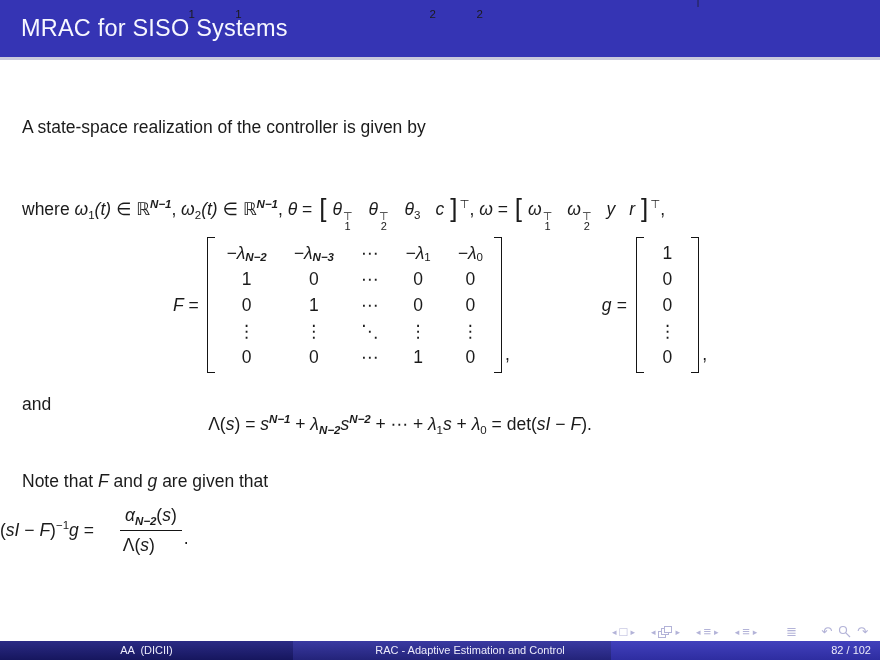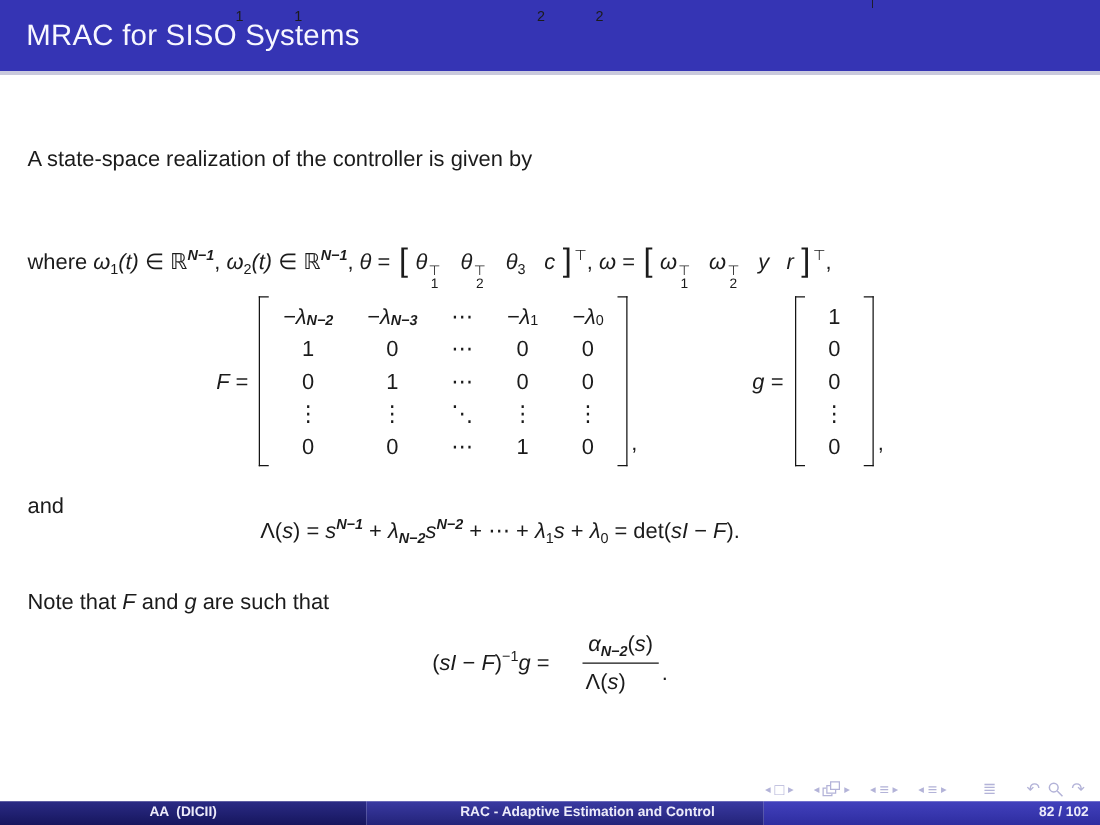--- a/index.html
+++ b/index.html
@@ -37,41 +37,41 @@
   .brk.l{border-left:1.6px solid #151515;border-top:1.6px solid #151515;border-bottom:1.6px solid #151515;margin-right:9px;}
   .brk.r{border-right:1.6px solid #151515;border-top:1.6px solid #151515;border-bottom:1.6px solid #151515;margin-left:9px;}
   .mgrid{display:grid;grid-template-columns:repeat(5,auto);column-gap:27px;padding:3px 2px;}
   .ggrid{display:grid;grid-template-columns:auto;padding:3px 6px;}
   .cell{height:26px;display:flex;align-items:center;justify-content:center;line-height:26px;}
   .cell .sb{top:4px;}
   .mcomma{align-self:flex-end;margin:0 0 8px 3px;}
   .matgap{width:92px;}
 
   
-  .fraceq{position:absolute;top:505px;left:0;width:880px;display:flex;justify-content:center;align-items:center;font-size:17.5px;}
+  .fraceq{position:absolute;top:505px;left:0;width:880px;display:flex;align-items:center;font-size:17.5px;}
   .frac{display:inline-flex;flex-direction:column;align-items:center;margin:0 2px;}
   .frac .num{padding:0 5px 4px;border-bottom:1.5px solid #151515;margin-left:24px;}
   .frac .den{padding-top:4px;}
   .period{margin-top:16px;}
 
   
   .nav{position:absolute;right:12px;bottom:21px;display:flex;align-items:center;color:#b3b3d8;font-size:13px;}
   .nav .arr{font-size:9px;color:#b3b3d8;padding:0 3px;}
   .nav .ng{display:inline-flex;align-items:center;margin-left:10px;}
   .nav .glyph{font-size:13px;}
   .nav .single{margin-left:26px;}
   .nav .endgroup{margin-left:24px;display:inline-flex;align-items:center;gap:6px;}
   .ovl{position:relative;width:14px;height:12px;display:inline-block;}
   .ovl .sq{position:absolute;width:8px;height:7px;border:1.2px solid #b3b3d8;background:#fff;box-sizing:border-box;}
   .ovl .sq.s1{left:0;bottom:0;}
   .ovl .sq.s2{left:3px;bottom:2.5px;}
   .ovl .sq.s3{left:6px;bottom:5px;}
 
   
-  .footer{position:absolute;bottom:0;left:0;width:880px;height:19px;display:flex;font-size:11px;color:#ecebfa;font-weight:bold;}
+  .footer{position:absolute;bottom:0;left:0;width:880px;height:19px;display:flex;font-size:11px;color:#ecebfa;}
   .fseg{height:19px;line-height:19px;box-sizing:border-box;}
   .fseg.author{width:293px;background:linear-gradient(#2b2b85,#16165e);text-align:center;white-space:pre;}
   .fseg.stitle{width:318px;background:linear-gradient(#3a3aa2,#232379);text-align:center;padding-left:36px;}
   .fseg.page{width:269px;background:linear-gradient(#4241bd,#2e2da0);text-align:right;padding-right:9px;}
 </style>
 </head>
 <body>
 
 <div class="slide">
 
@@ -168,21 +168,21 @@
     <span class="mcomma rm">,</span>
   </div>
 
   <div class="textline andline"><span>and</span></div>
 
   <div class="textline lambdaline">
     <span class="rm">Λ(</span><span class="it">s</span><span class="rm">) = </span><span class="it">s</span><span class="sp supN">N−1</span><span class="rm"> + </span><span class="it">λ</span><span class="sb subN">N−2</span><span class="it">s</span><span class="sp supN">N−2</span><span class="rm"> + ⋯ + </span><span class="it">λ</span><span class="sb">1</span><span class="it">s</span><span class="rm"> + </span><span class="it">λ</span><span class="sb">0</span><span class="rm"> = det(</span><span class="it">sI</span><span class="rm"> − </span><span class="it">F</span><span class="rm">).</span>
   </div>
 
   <div class="textline noteline">
-    <span class="rm">Note that </span><span class="it">F</span><span class="rm"> and </span><span class="it">g</span><span class="rm"> are such that</span>
+    <span class="rm">Note that </span><span class="it">F</span><span class="rm"> and </span><span class="it">g</span><span class="rm"> are given that</span>
   </div>
 
   <div class="fraceq">
     <span><span class="rm">(</span><span class="it">sI</span><span class="rm"> − </span><span class="it">F</span><span class="rm">)</span><span class="sp">−1</span><span class="it">g</span><span class="rm"> = </span></span>
     <span class="frac">
       <span class="num"><span class="it">α</span><span class="sb subN">N−2</span><span class="rm">(</span><span class="it">s</span><span class="rm">)</span></span>
       <span class="den"><span class="rm">Λ(</span><span class="it">s</span><span class="rm">)</span></span>
     </span>
     <span class="period rm">.</span>
   </div>

